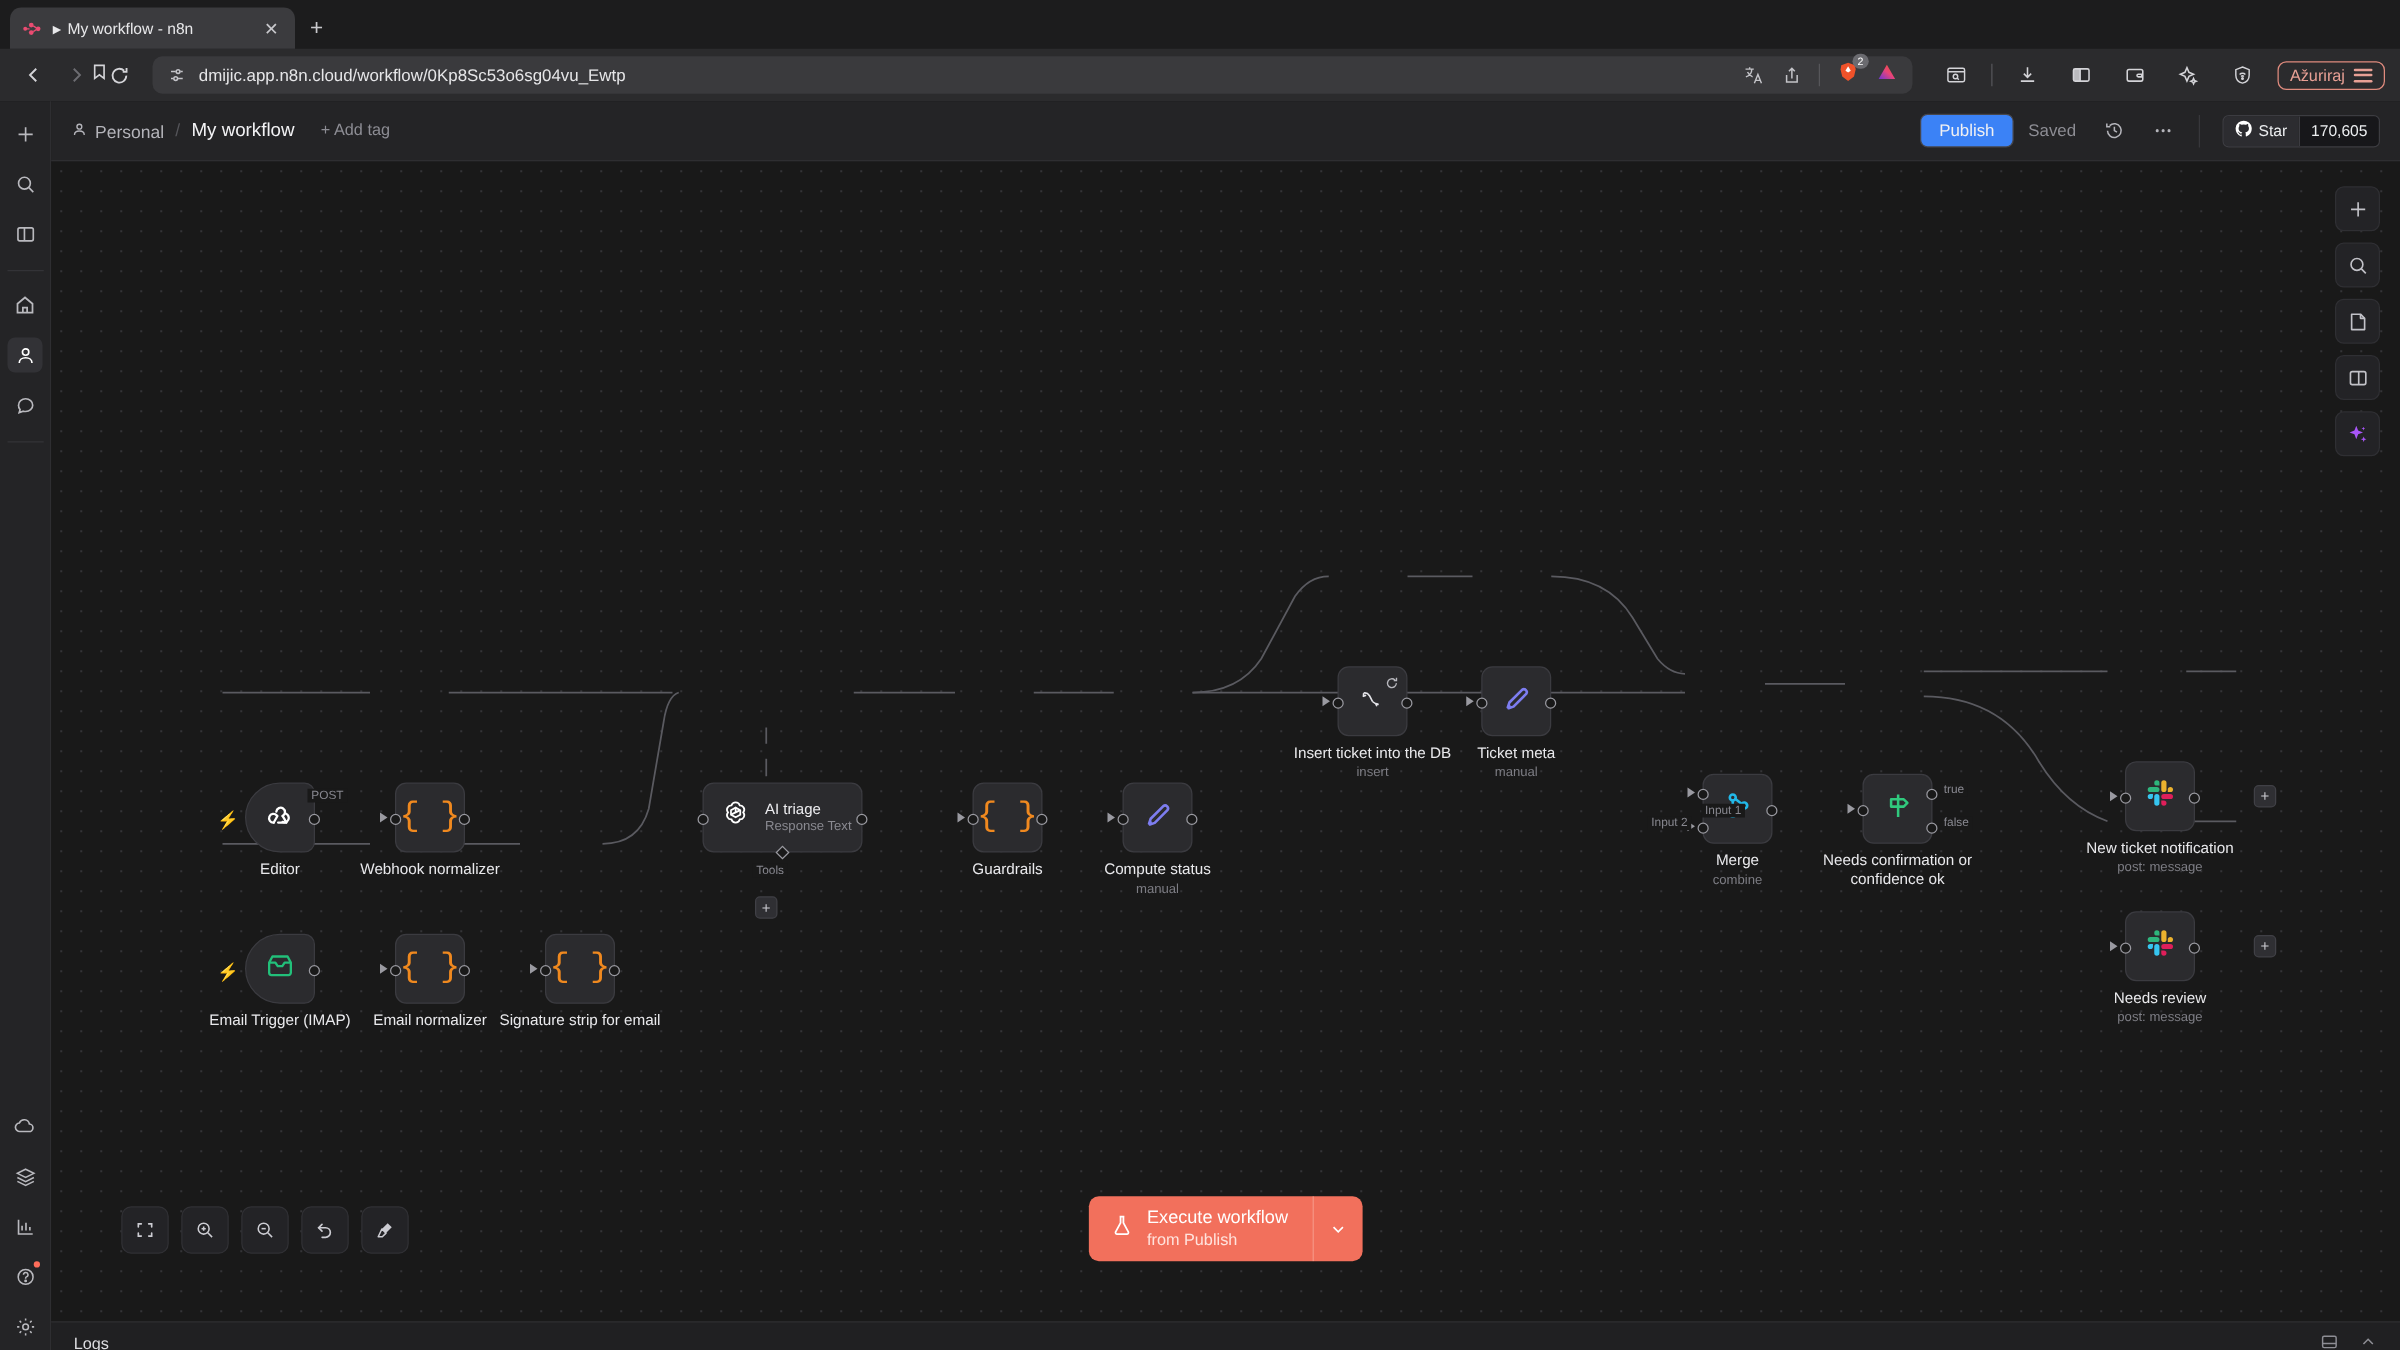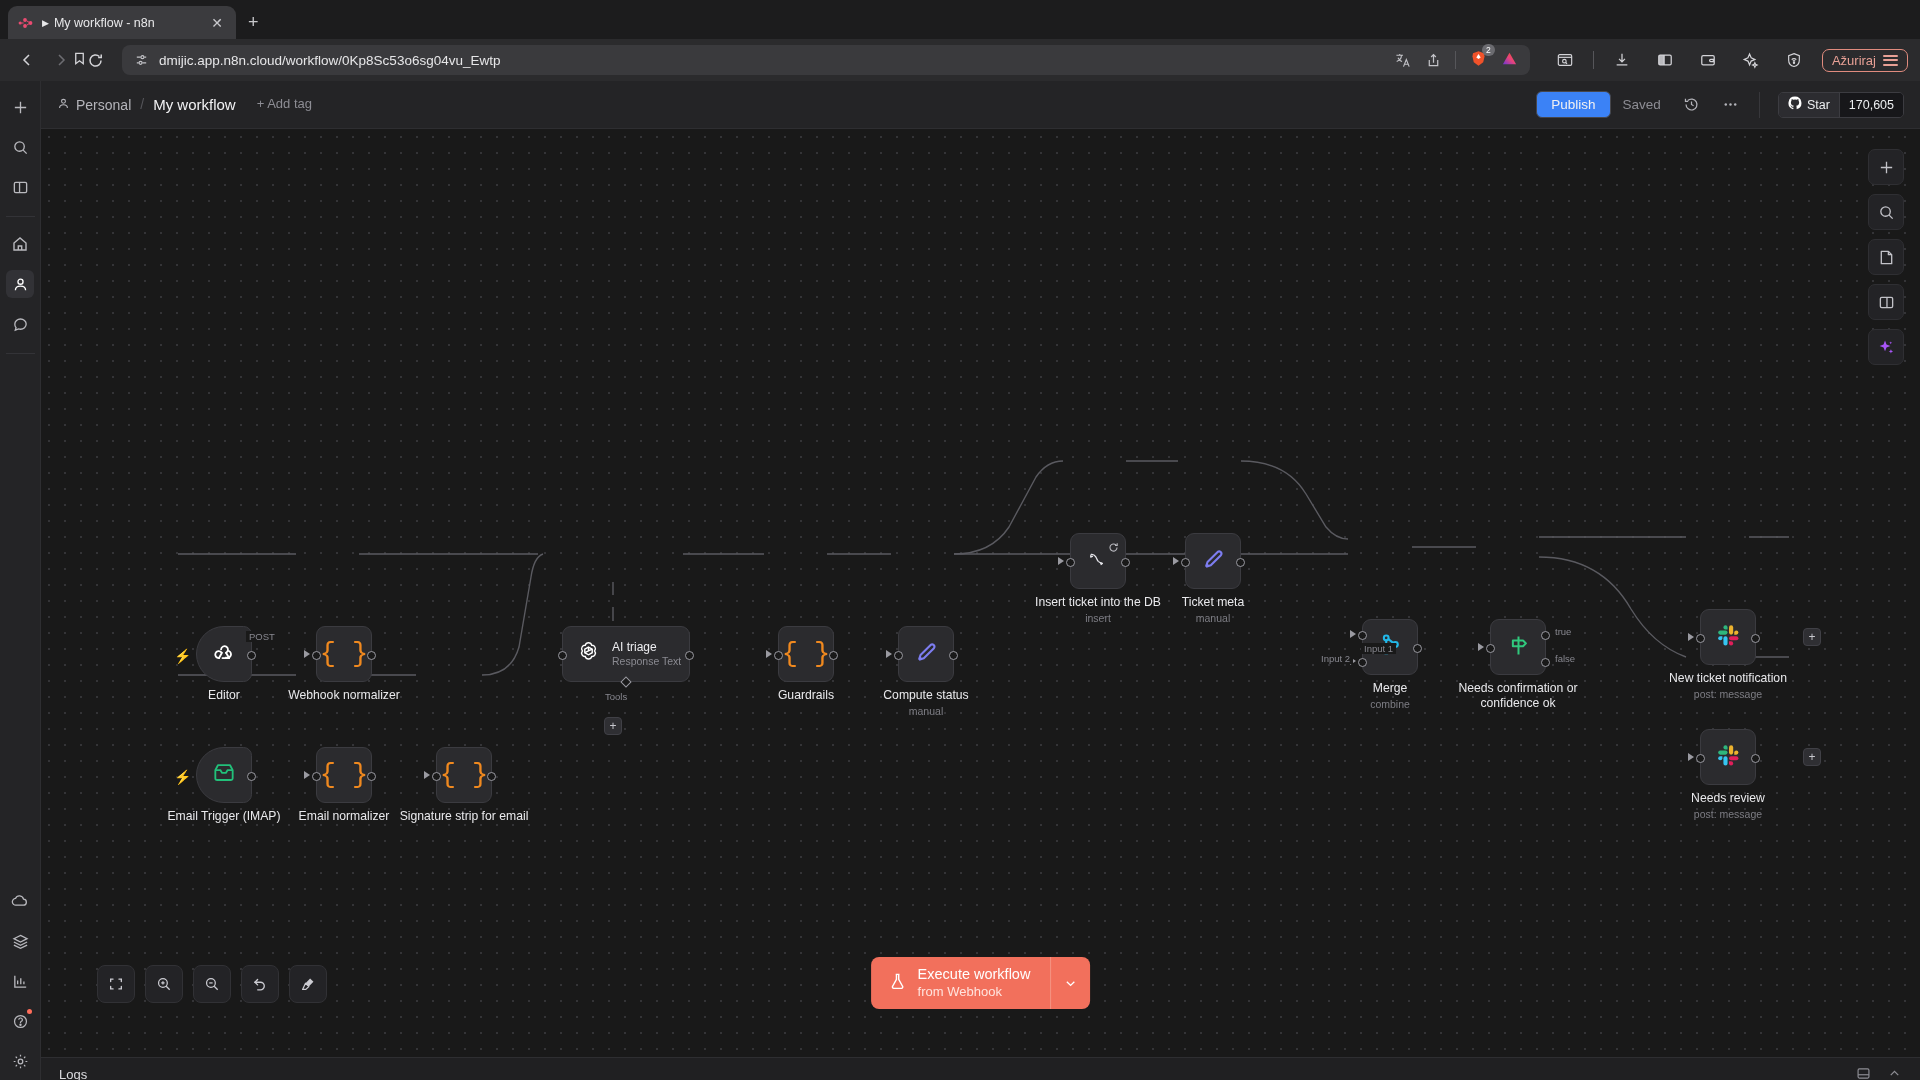--- a/index.html
+++ b/index.html
@@ -817,21 +817,21 @@
 
       <div class="exec-wrap">
         <div class="exec-main">
           <span>
             <svg width="19" height="19" viewBox="0 0 20 20" fill="none" stroke="#fff" stroke-width="1.5" stroke-linejoin="round">
               <path d="M8 2.5h4M8.8 2.5v5.2L4.8 15a1.4 1.4 0 0 0 1.2 2.2h8a1.4 1.4 0 0 0 1.2-2.2l-4-7.3V2.5"></path>
             </svg>
           </span>
           <span class="exec-lines">
             <span class="exec-l1">Execute workflow</span>
-            <span class="exec-l2">from Webhook</span>
+            <span class="exec-l2">from Publish</span>
           </span>
         </div>
         <div class="exec-caret">
           <svg width="15" height="15" viewBox="0 0 18 18" fill="none" stroke="currentColor" stroke-width="1.6">
               <path d="M4.5 6.8 9 11.3l4.5-4.5"></path>
             </svg>
         </div>
       </div>
     </div>
 

